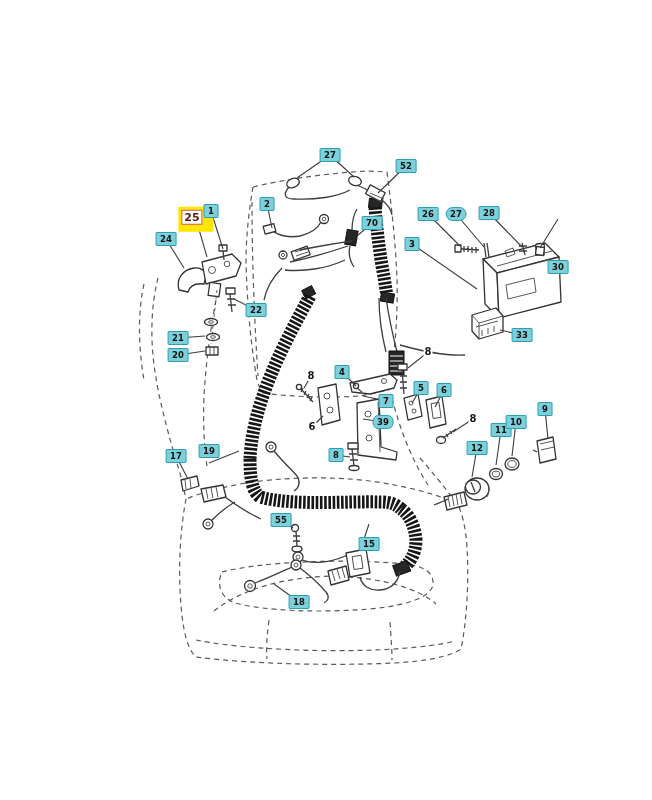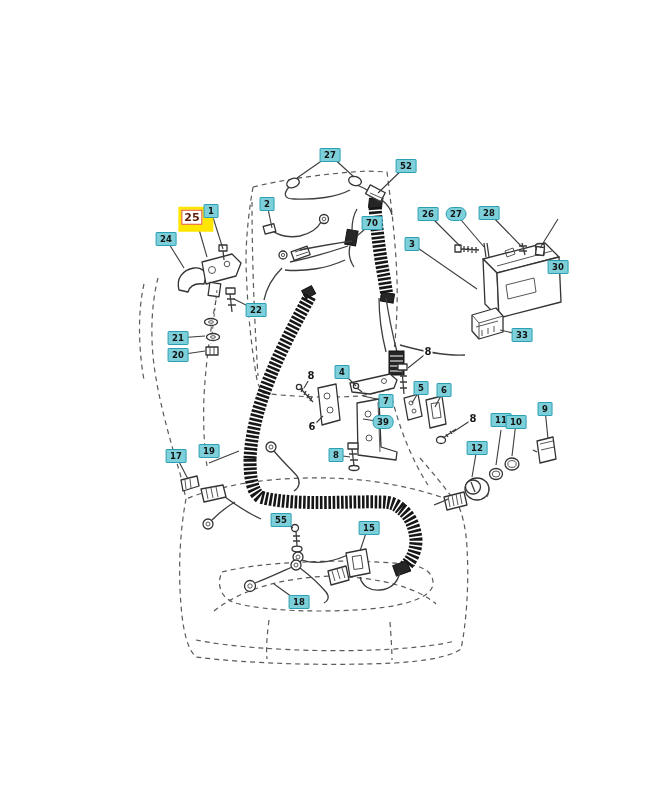--- a/index.html
+++ b/index.html
@@ -284,21 +284,21 @@
     <div class="plabel plain" style="left: 311px; top: 376px;">8</div>
     <div class="plabel teal" style="left: 342px; top: 372px;">4</div>
     <div class="plabel teal" style="left: 386px; top: 401px;">7</div>
     <div class="plabel teal" style="left: 421px; top: 388px;">5</div>
     <div class="plabel teal" style="left: 444px; top: 390px;">6</div>
     <div class="plabel teal" style="left: 383px; top: 422px; border-radius: 6px;">39</div>
     <div class="plabel plain" style="left: 312px; top: 427px;">6</div>
     <div class="plabel plain" style="left: 473px; top: 419px;">8</div>
     <div class="plabel teal" style="left: 336px; top: 455px;">8</div>
     <div class="plabel teal" style="left: 477px; top: 448px;">12</div>
-    <div class="plabel teal" style="left: 501px; top: 420px; text-align: right;">11</div>
+    <div class="plabel teal" style="left: 501px; top: 430px; text-align: right;">11</div>
     <div class="plabel teal" style="left: 516px; top: 422px;">10</div>
     <div class="plabel teal" style="left: 545px; top: 409px;">9</div>
     <div class="plabel teal" style="left: 176px; top: 456px;">17</div>
     <div class="plabel teal" style="left: 209px; top: 451px;">19</div>
     <div class="plabel teal" style="left: 281px; top: 520px;">55</div>
-    <div class="plabel teal" style="left: 369px; top: 528px;">15</div>
+    <div class="plabel teal" style="left: 369px; top: 544px;">15</div>
     <div class="plabel teal" style="left: 299px; top: 602px;">18</div>
   </div>
 
 </body></html>

